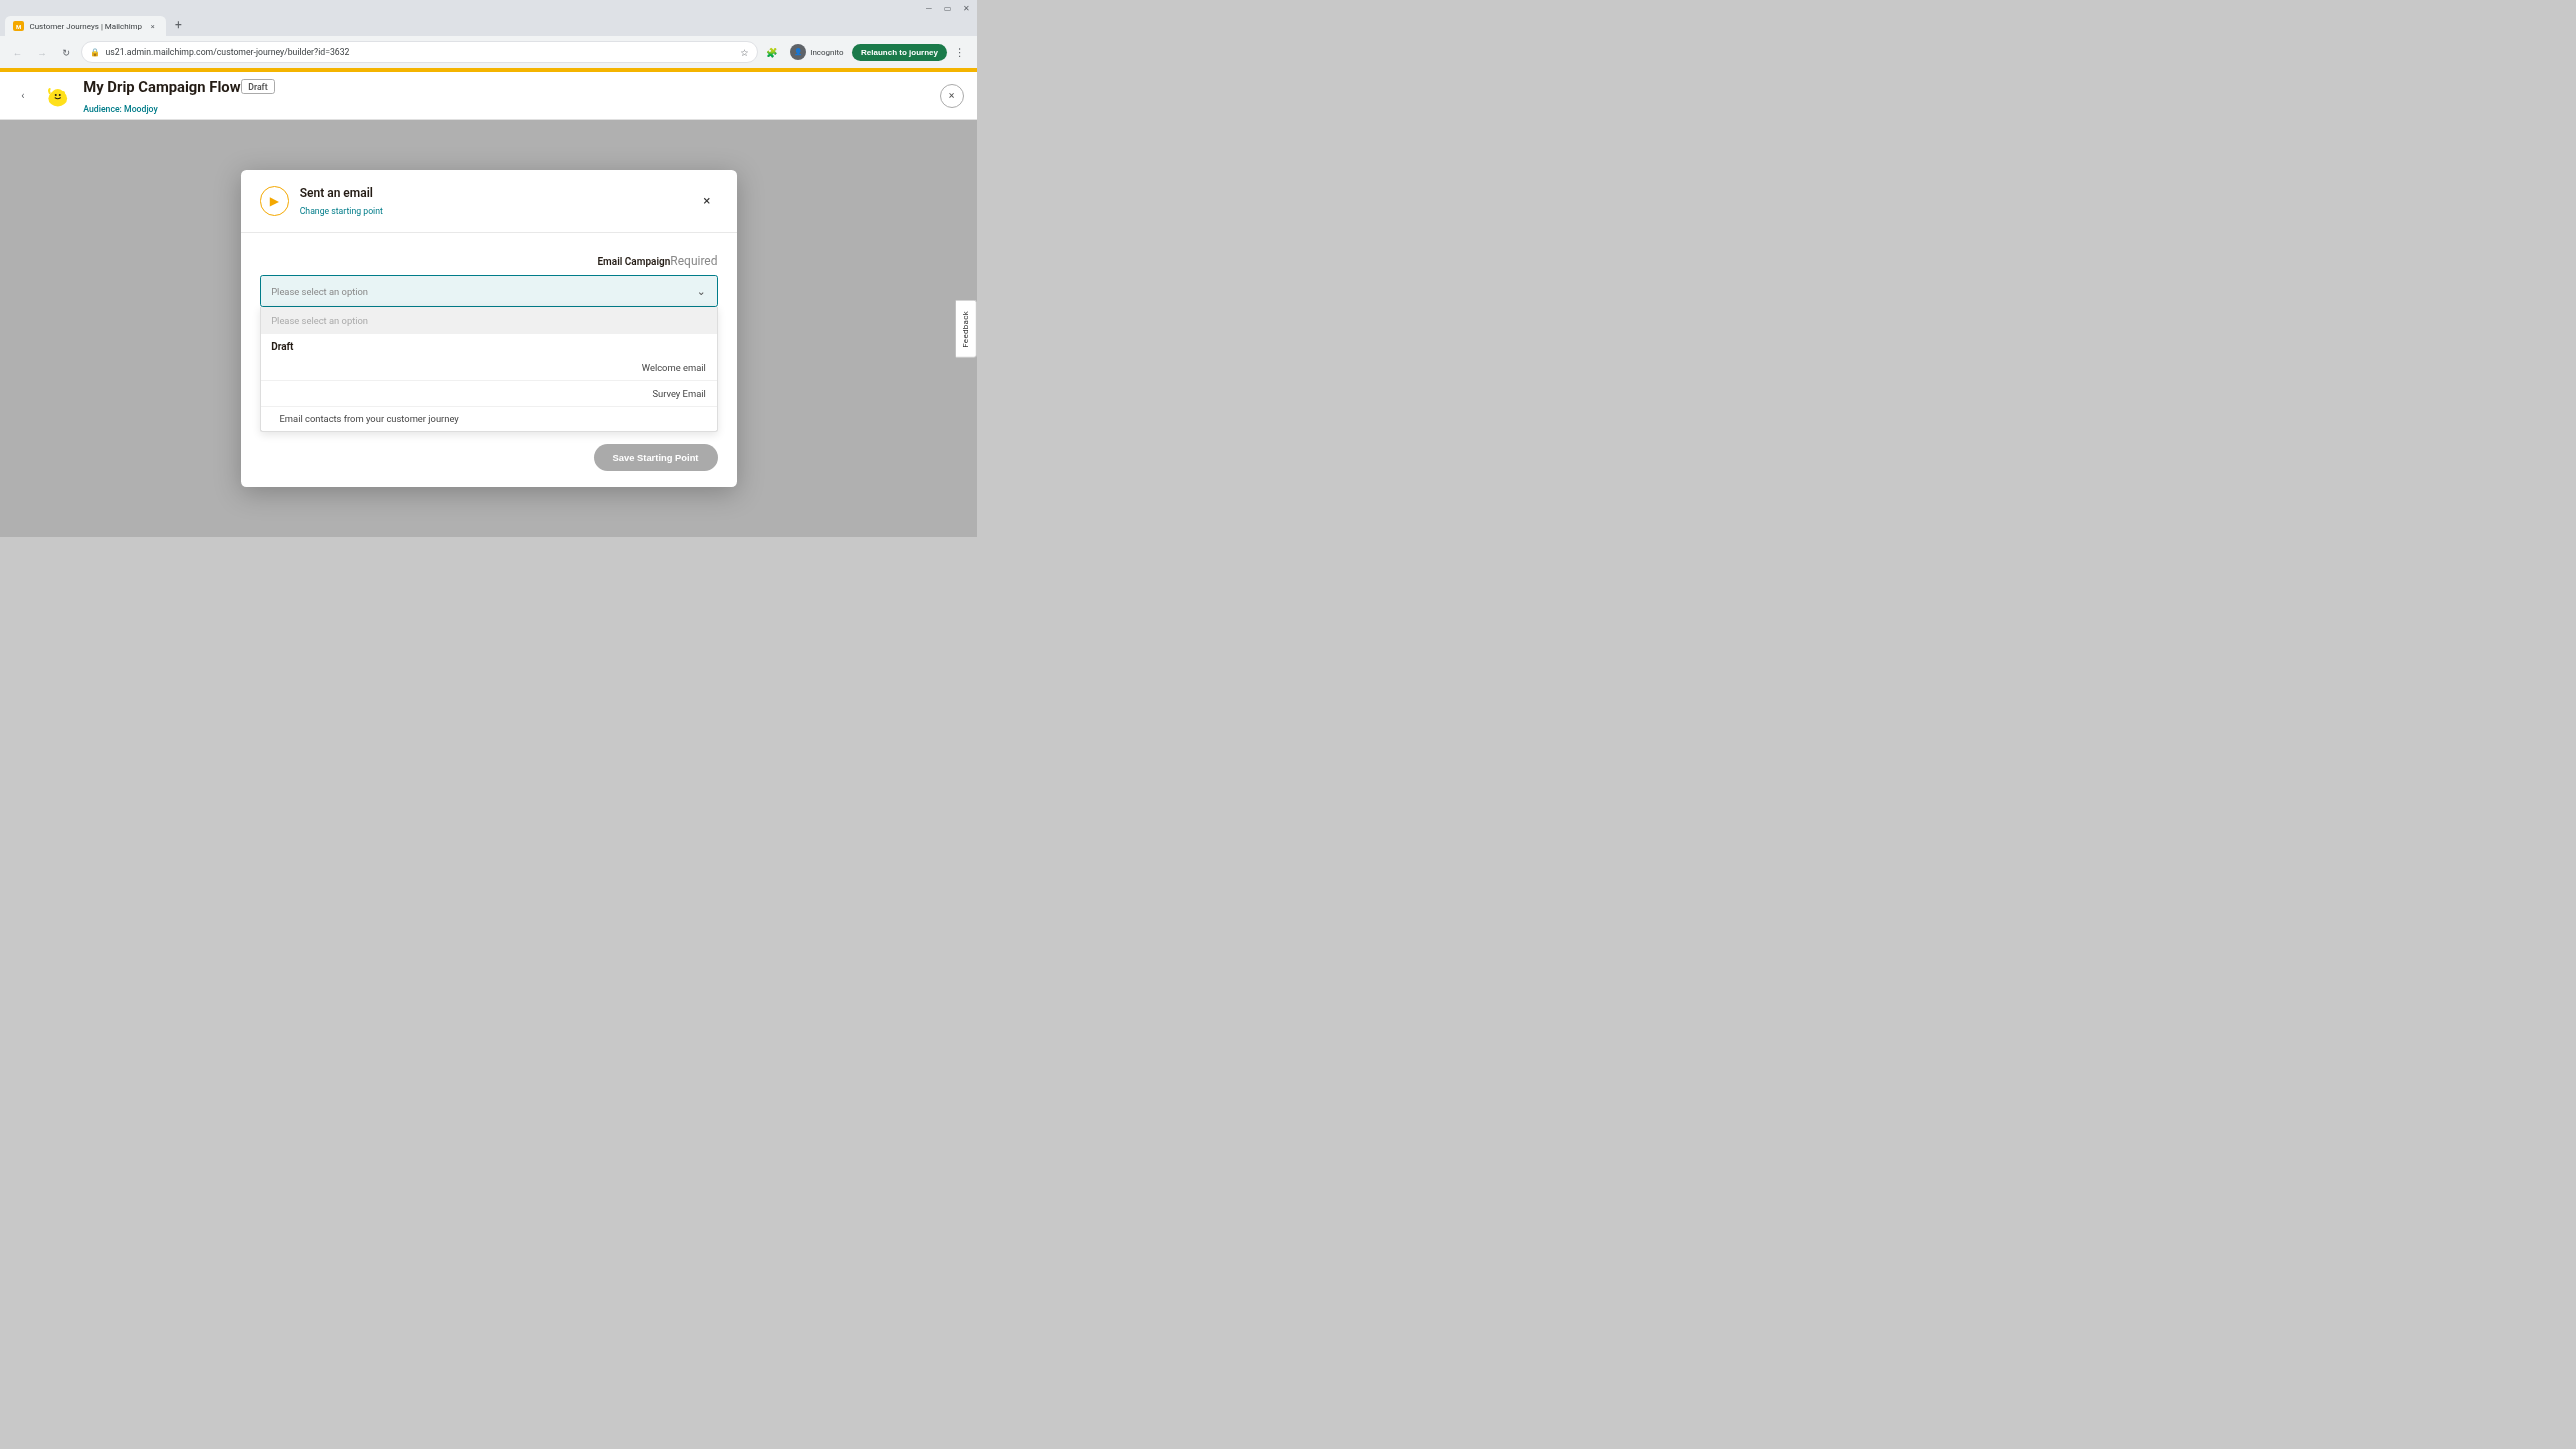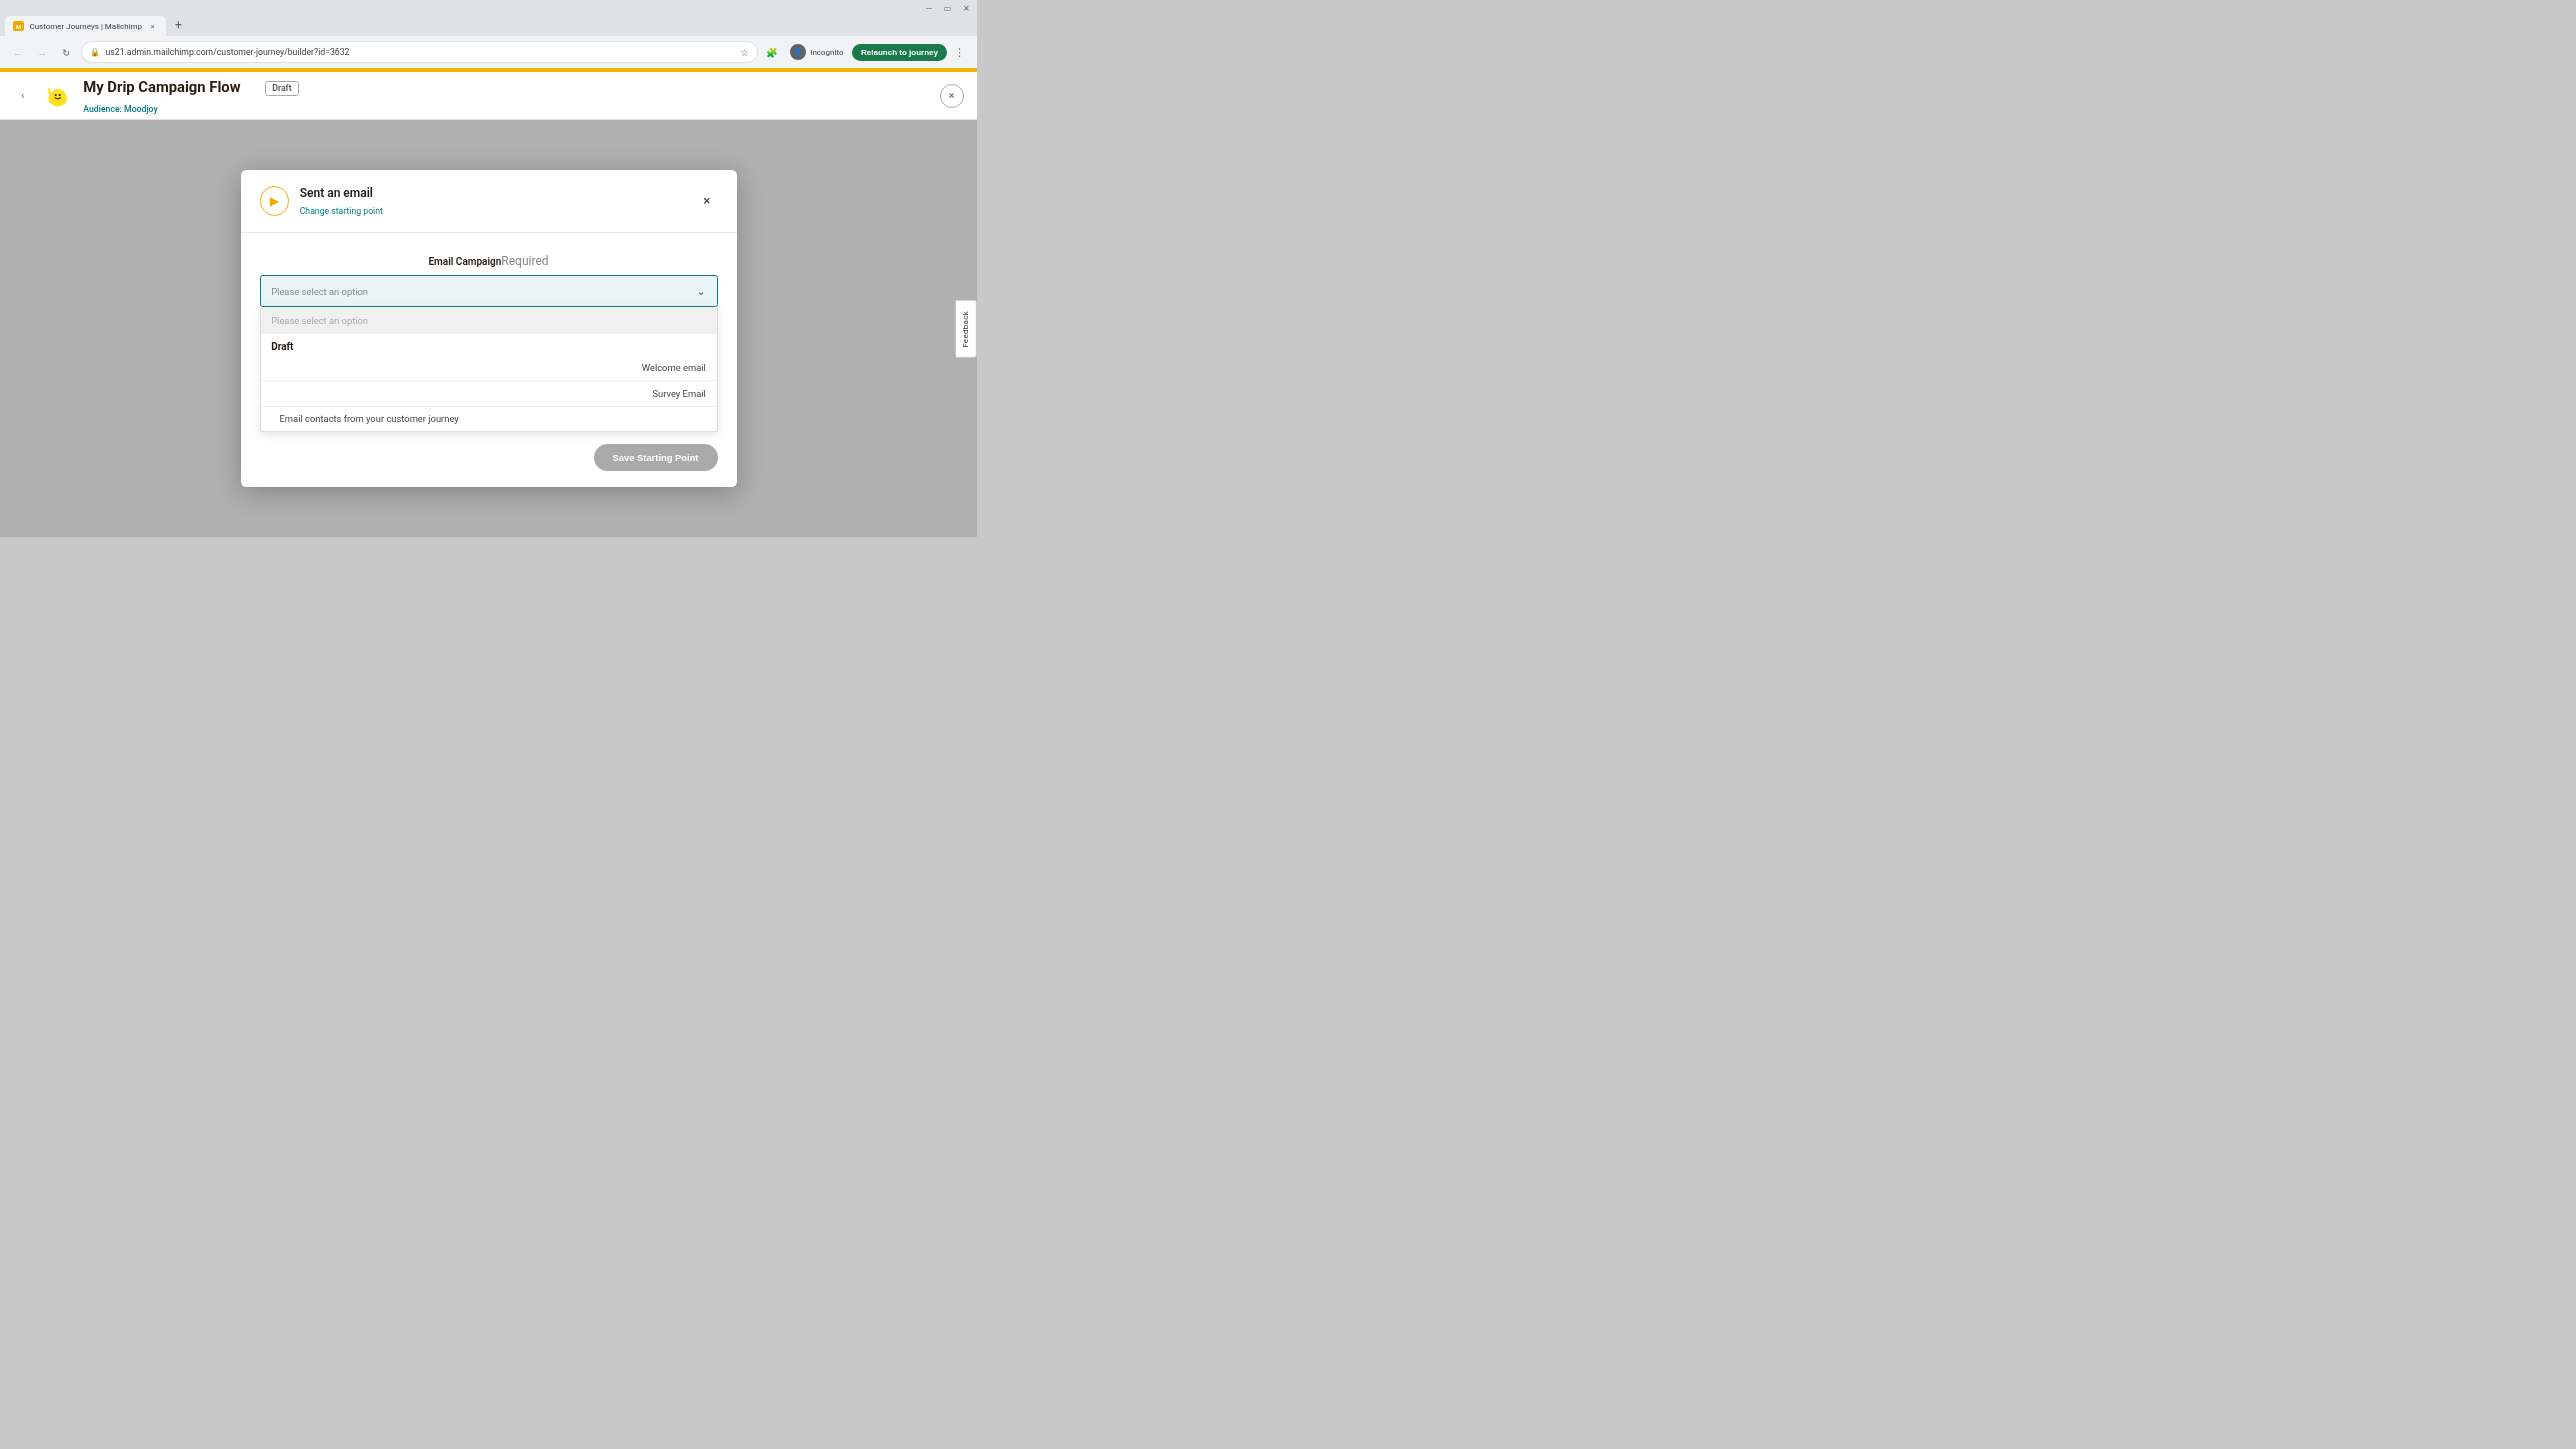--- a/index.html
+++ b/index.html
@@ -263,22 +263,22 @@
 
     .app-title-area {
       flex: 1;
     }
 
     .app-campaign-title {
       font-size: 14.8px;
       font-weight: 700;
       color: #241c15;
       display: flex;
-      align-items: flex-end;
-      gap: 24px;
+      align-items: center;
+      gap: 0;
     }
 
     .draft-badge {
       background: white;
       border: 1px solid #aaa;
       border-radius: 2.7px;
       padding: 1.3px 6.7px;
       font-size: 8.7px;
       font-weight: 600;
       color: #555;
@@ -387,21 +387,21 @@
       border-radius: 50%;
     }
 
     .modal-body {
       padding: 21.5px 19px 0;
     }
 
     .field-row {
       display: flex;
       align-items: baseline;
-      justify-content: center;
+      justify-content: flex-end;
       margin-bottom: 6.7px;
     }
 
     .field-label {
       font-size: 10px;
       font-weight: 600;
       color: #241c15;
     }
 
     .field-required {

